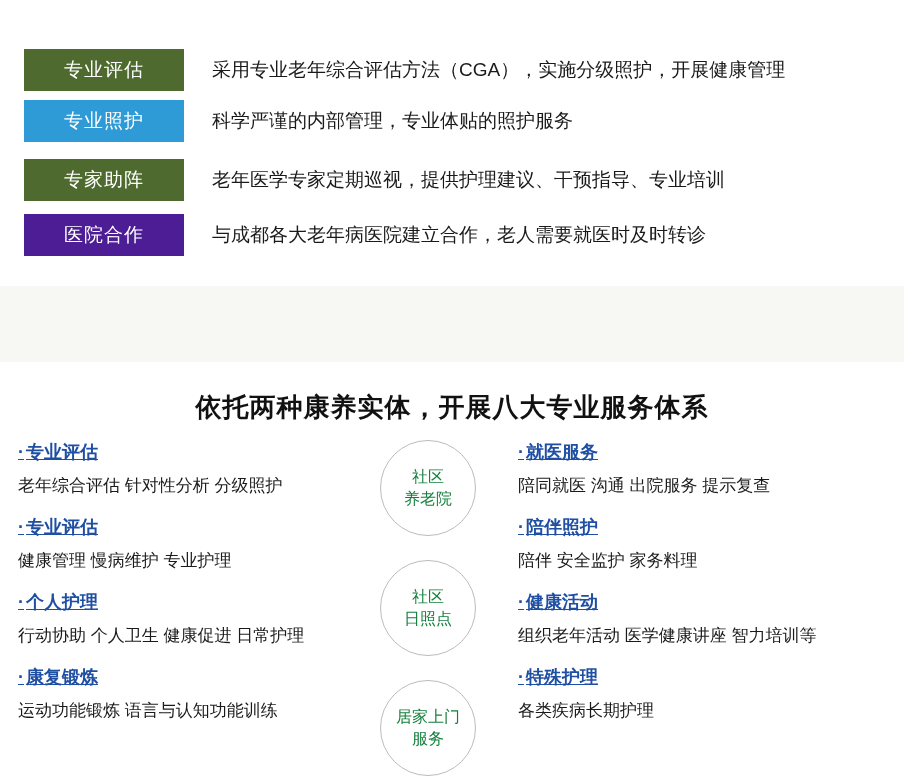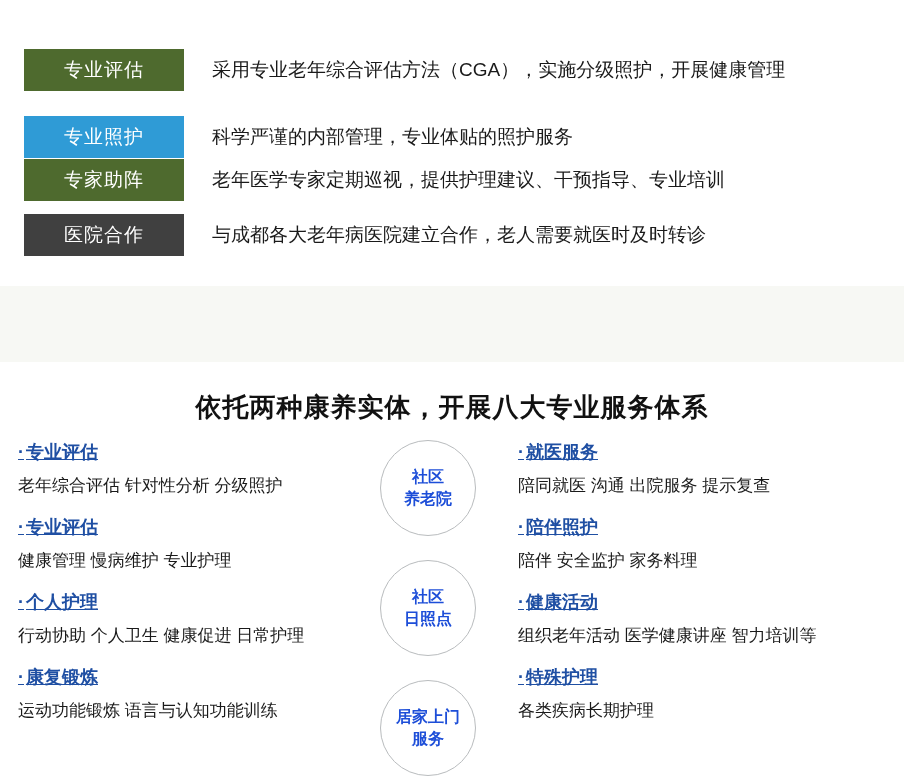--- a/index.html
+++ b/index.html
@@ -131,53 +131,53 @@
     position: absolute;
     width: 96px;
     height: 96px;
     border-radius: 50%;
     border: 1px solid #b9bcbe;
     display: flex;
     flex-direction: column;
     align-items: center;
     justify-content: center;
     font-size: 16px;
-    font-weight: bold;
-    color: #1d4ed8;
+    font-weight: normal;
+    color: #15803d;
     line-height: 1.35;
     background: #ffffff;
     box-sizing: border-box;
   }
   #circle-0 { left: 380px; top: 78px; }
   #circle-1 { left: 380px; top: 198px; }
   #circle-2 { left: 380px; top: 318px; }
   .circle span { display: block; }
 </style>
 </head>
 <body>
 
 <div id="features-section">
 
   <div class="feature-row" style="top:48px;">
     <div class="feature-tag" style="background:#4e6a2e;">专业评估</div>
     <div class="feature-text">采用专业老年综合评估方法（CGA），实施分级照护，开展健康管理</div>
   </div>
 
-  <div class="feature-row" style="top:115px;">
+  <div class="feature-row" style="top:99px;">
     <div class="feature-tag" style="background:#2f9bd6;">专业照护</div>
     <div class="feature-text">科学严谨的内部管理，专业体贴的照护服务</div>
   </div>
 
   <div class="feature-row" style="top:158px;">
     <div class="feature-tag" style="background:#4e6a2e;">专家助阵</div>
     <div class="feature-text">老年医学专家定期巡视，提供护理建议、干预指导、专业培训</div>
   </div>
 
   <div class="feature-row" style="top:213px;">
-    <div class="feature-tag" style="background:#404040;font-family:Liberation Mono, monospace;">医院合作</div>
+    <div class="feature-tag" style="background:#4c1d95;font-family:Liberation Mono, monospace;">医院合作</div>
     <div class="feature-text">与成都各大老年病医院建立合作，老人需要就医时及时转诊</div>
   </div>
 </div>
 
 <div id="band-gap"></div>
 <div id="band-white"></div>
 
 <div id="services-section">
   <div id="services-title">依托两种康养实体，开展八大专业服务体系</div>
 

